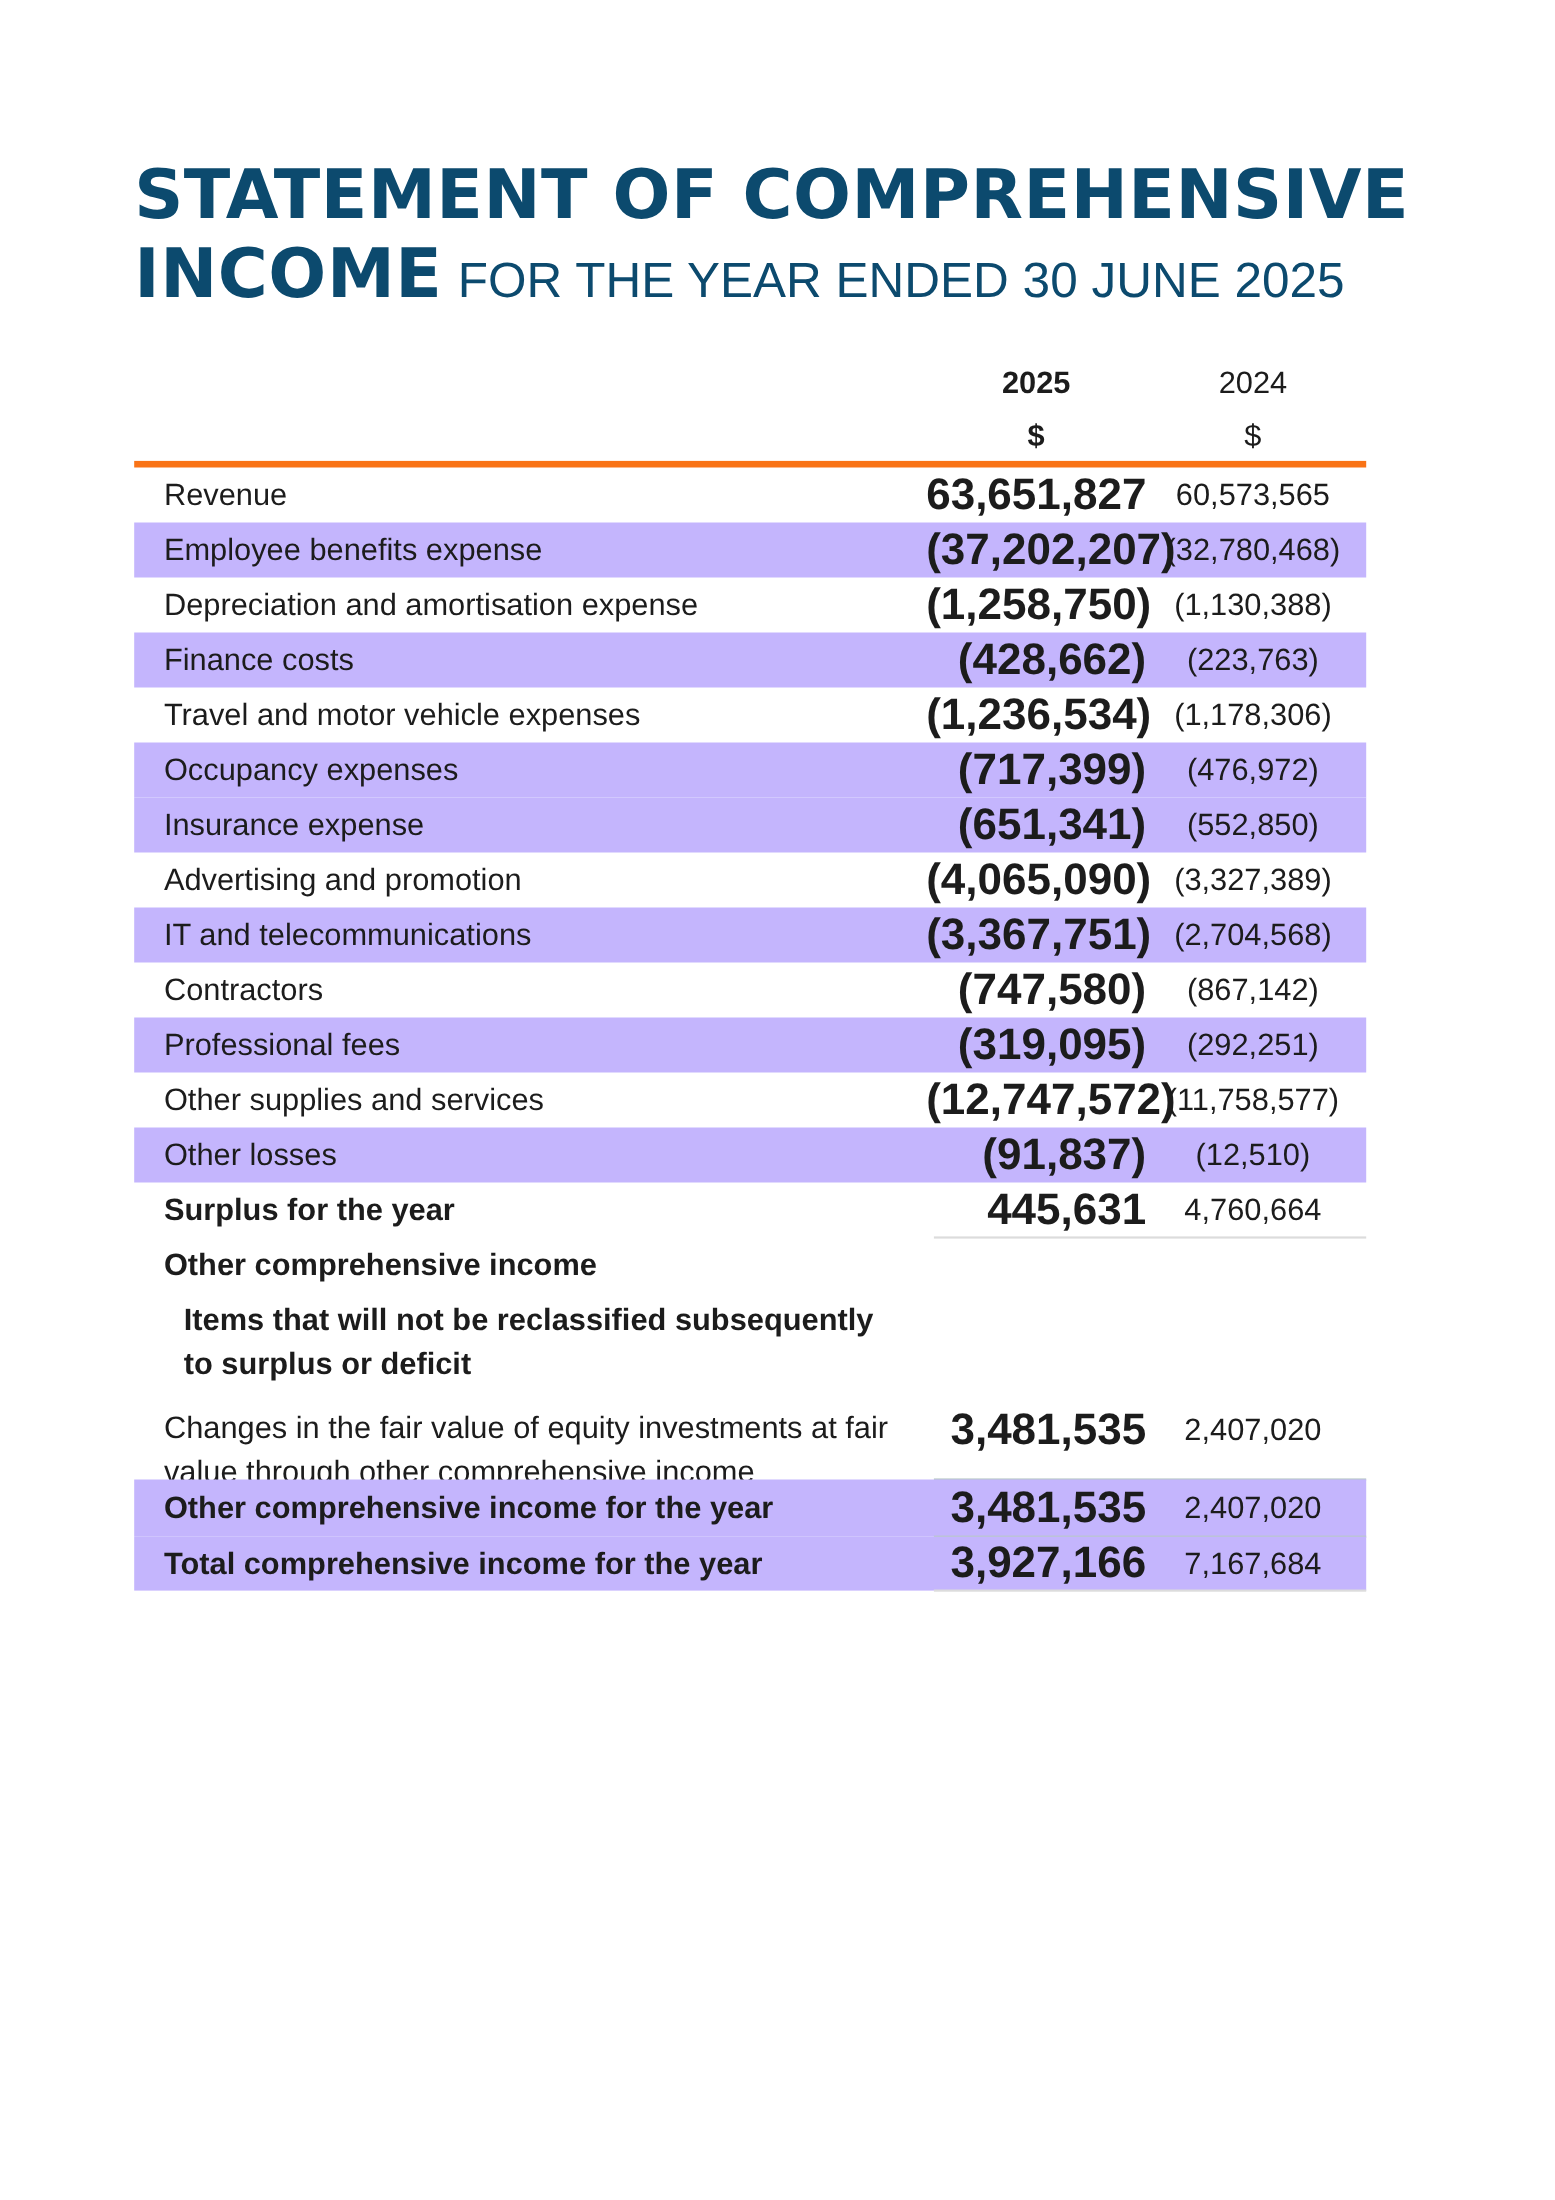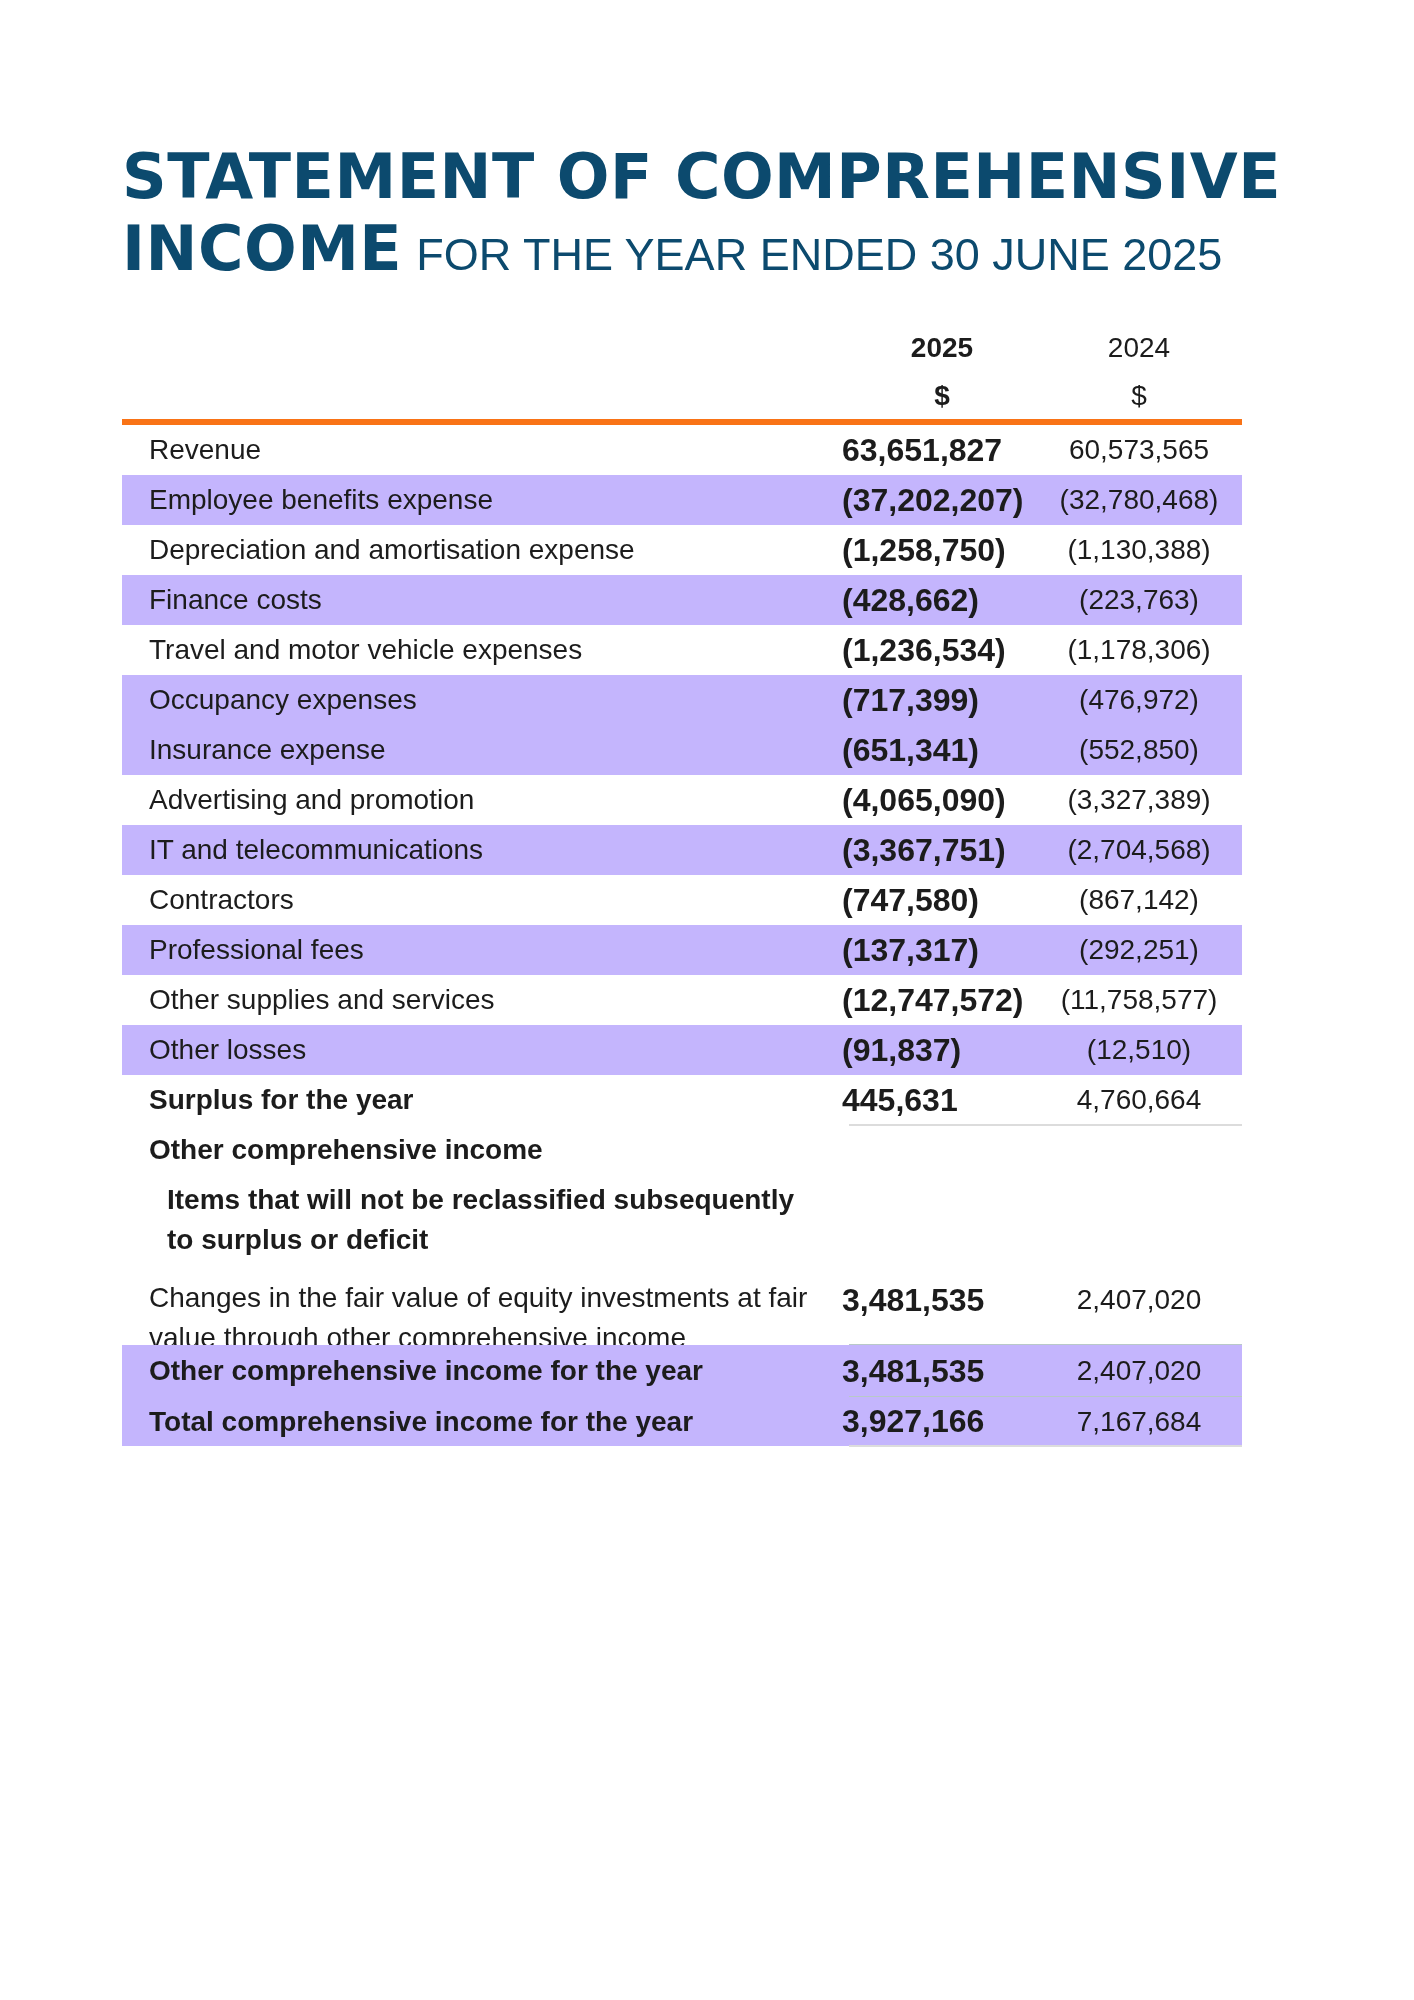--- a/index.html
+++ b/index.html
@@ -14,21 +14,21 @@
   .table { position: absolute; left: 122px; top: 320px; width: 1120px; }
   .hdr { position: relative; height: 99px; border-bottom: 6px solid #f97316; }
   .hcell { position: absolute; width: 200px; text-align: center; font-size: 28px; }
   .hcell.c25 { left: 720px; font-weight: bold; }
   .hcell.c24 { left: 917px; }
   .hcell.yr { top: 12px; }
   .hcell.cur { top: 60px; }
   .row { position: relative; height: 50px; display: flex; align-items: center; }
   .row.shade { background: #c4b5fd; }
   .row .lbl { position: absolute; left: 27px; width: 700px; font-size: 28px; line-height: 40px; }
-  .row .v25 { position: absolute; left: 720px; width: 200px; text-align: left; font-size: 32px; font-weight: bold; }
+  .row .v25 { position: absolute; left: 720px; width: 200px; text-align: right; font-size: 40px; font-weight: bold; }
   .row .v24 { position: absolute; left: 917px; width: 200px; text-align: center; font-size: 28px; }
   .row.bold .lbl { font-weight: bold; }
   .row.underline::after { content: ""; position: absolute; left: 727px; right: 0; bottom: -1px; border-bottom: 2px solid #dcdcdc; }
   .row.oci-head { height: 50px; }
   .row.items-head { height: 80px; }
   .row.items-head .lbl { top: 5px; margin-left: 18px; }
   .row.changes { height: 90px; }
   .row.changes .lbl { top: 23px; width: 680px; }
   .row.bottom-rule-grey::after { content: ""; position: absolute; left: 727px; right: 0; bottom: -1px; border-bottom: 2px solid #b9c9c8; }
 </style>
@@ -94,21 +94,21 @@
         <span class="v25">(3,367,751)</span>
         <span class="v24">(2,704,568)</span>
       </div>
       <div class="row">
         <span class="lbl">Contractors</span>
         <span class="v25">(747,580)</span>
         <span class="v24">(867,142)</span>
       </div>
       <div class="row shade">
         <span class="lbl">Professional fees</span>
-        <span class="v25">(137,317)</span>
+        <span class="v25">(319,095)</span>
         <span class="v24">(292,251)</span>
       </div>
       <div class="row">
         <span class="lbl">Other supplies and services</span>
         <span class="v25">(12,747,572)</span>
         <span class="v24">(11,758,577)</span>
       </div>
       <div class="row shade">
         <span class="lbl">Other losses</span>
         <span class="v25">(91,837)</span>

